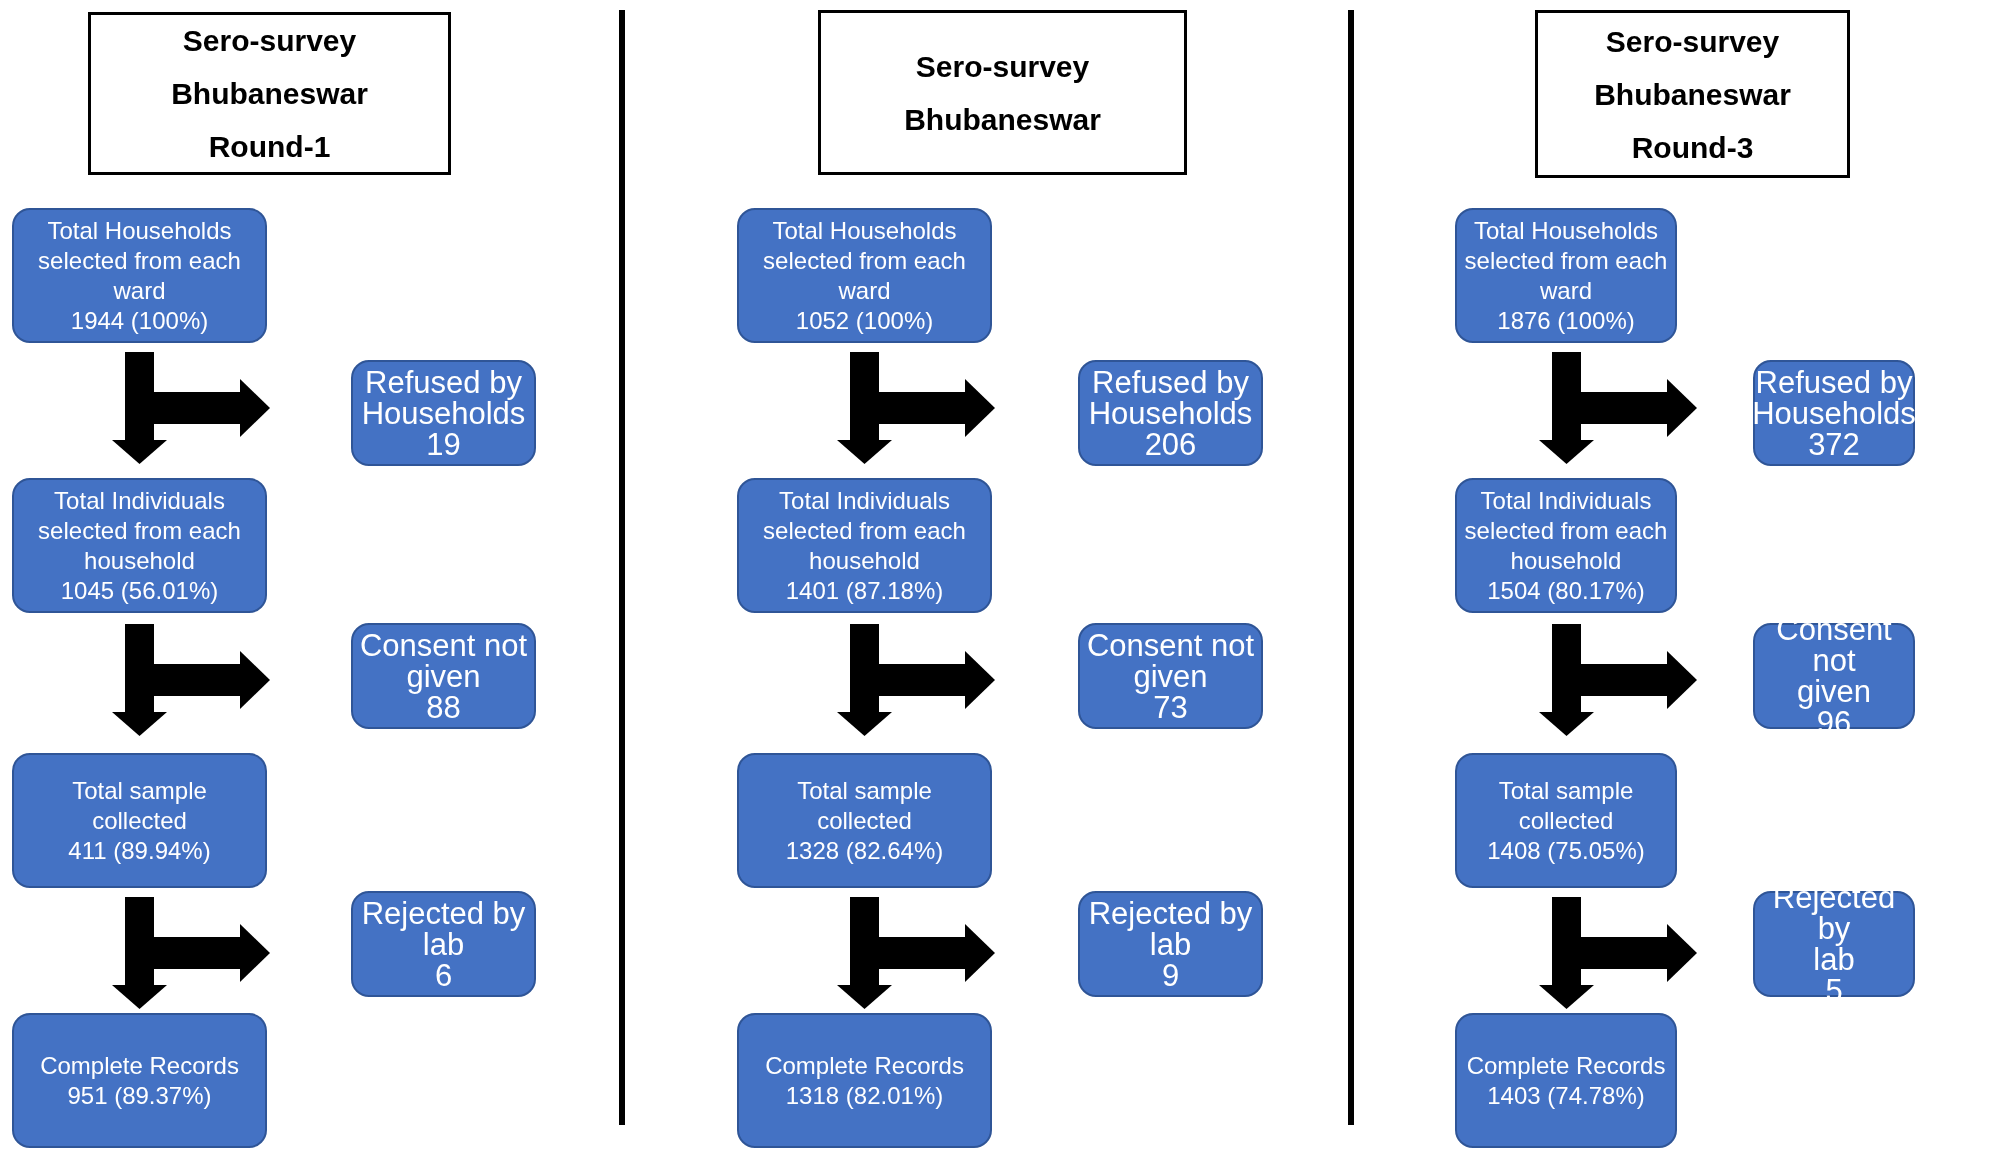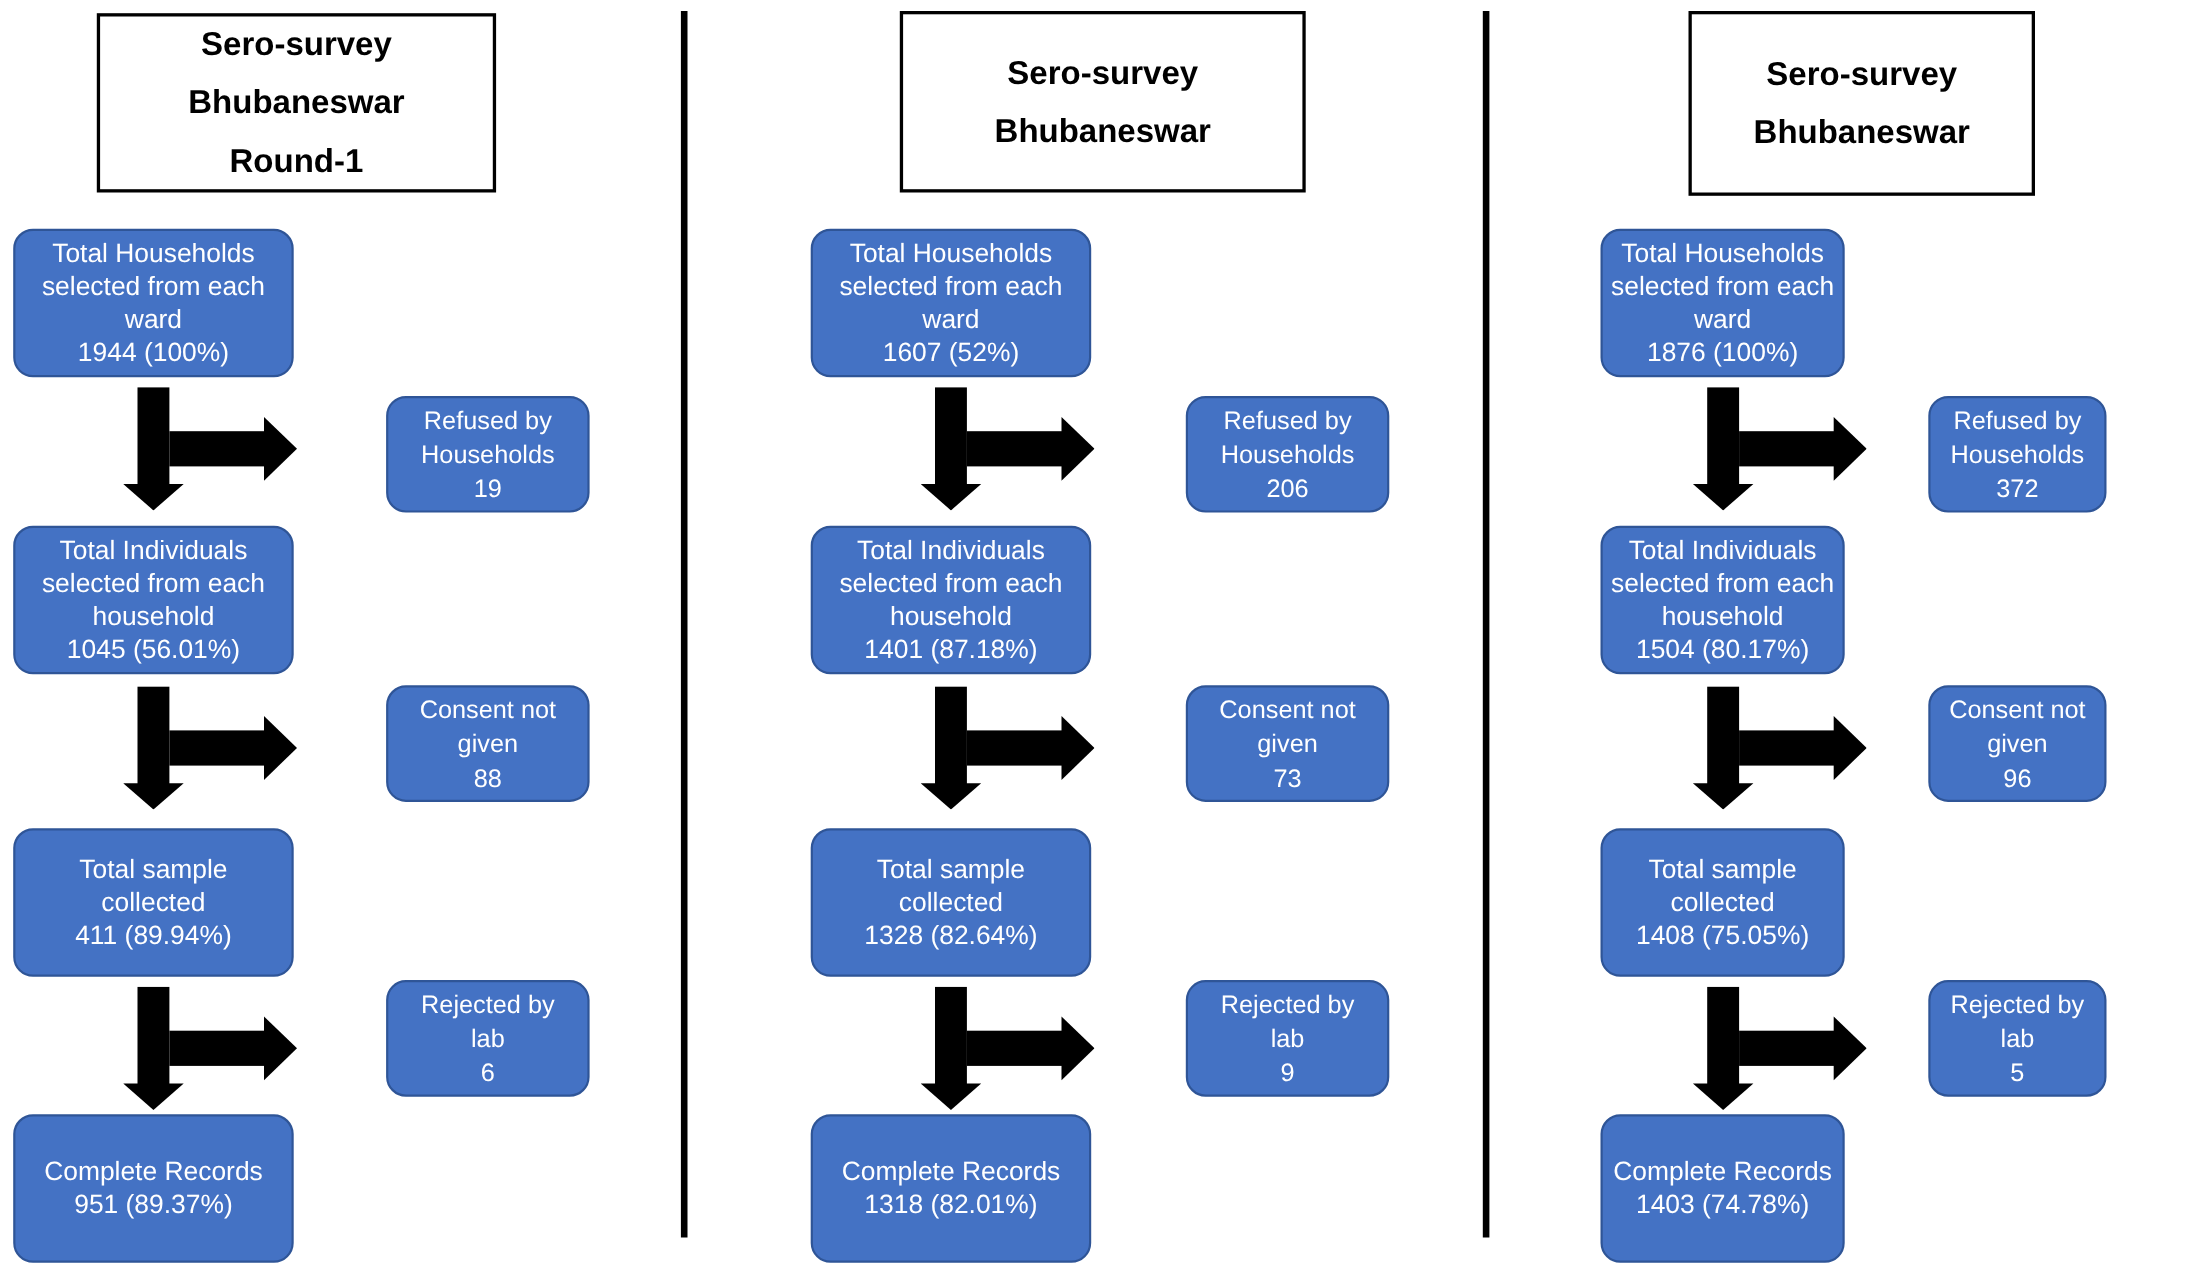--- a/index.html
+++ b/index.html
@@ -30,21 +30,21 @@
     position: absolute;
     background: var(--box-fill, #4472C4);
     border: 2.5px solid var(--box-border, #2F5597);
     border-radius: 18px;
     color: var(--box-text, #ffffff);
     text-align: center;
     display: flex; flex-direction: column; justify-content: center; align-items: center;
     box-sizing: border-box;
   }
   .flow-box { font-size: 24px; line-height: 30px; }
-  .side-box { font-size: 23px; line-height: 31px; }
+  .side-box { font-size: 31px; line-height: 31px; }
   .box-label { white-space: pre-line; }
   .box-value { white-space: pre-line; }
   .arrow {
     position: absolute;
     color: var(--arrow, #000000);
   }
   .divider {
     position: absolute;
     background: var(--divider, #000000);
   }
@@ -128,21 +128,21 @@
 
   <div class="title-box" style="left:818px; top:10px; width:369px; height:165px;">
     <div>Sero-survey</div>
     <div>Bhubaneswar</div>
   </div>
 
   <div class="flow-box" style="left:737px; top:208px; width:255px; height:135px;">
     <div class="box-label">Total Households
 selected from each
 ward</div>
-    <div class="box-value">1607 (52%)</div>
+    <div class="box-value">1052 (100%)</div>
   </div>
 
   <svg class="arrow" style="left:837px; top:352px;" width="158" height="112" viewBox="0 0 158 112">
     <rect x="13" y="0" width="29" height="90" fill="currentColor"></rect>
     <polygon points="0,88 55,88 27.5,112" fill="currentColor"></polygon>
     <rect x="42" y="40" width="87" height="32" fill="currentColor"></rect>
     <polygon points="128,27 128,85 158,56" fill="currentColor"></polygon>
   </svg>
 
   <div class="side-box" style="left:1078px; top:360px; width:185px; height:106px;">
@@ -193,20 +193,21 @@
   <div class="flow-box" style="left:737px; top:1013px; width:255px; height:135px;">
     <div class="box-label">Complete Records</div>
     <div class="box-value">1318 (82.01%)</div>
   </div>
 
   <div class="divider" style="left:1348px; top:10px; width:6px; height:1115px;"></div>
 
   <div class="title-box" style="left:1535px; top:10px; width:315px; height:168px;">
     <div>Sero-survey</div>
     <div>Bhubaneswar</div>
+    <div>Round-3</div>
   </div>
 
   <div class="flow-box" style="left:1455px; top:208px; width:222px; height:135px;">
     <div class="box-label">Total Households
 selected from each
 ward</div>
     <div class="box-value">1876 (100%)</div>
   </div>
 
   <svg class="arrow" style="left:1539px; top:352px;" width="158" height="112" viewBox="0 0 158 112">

